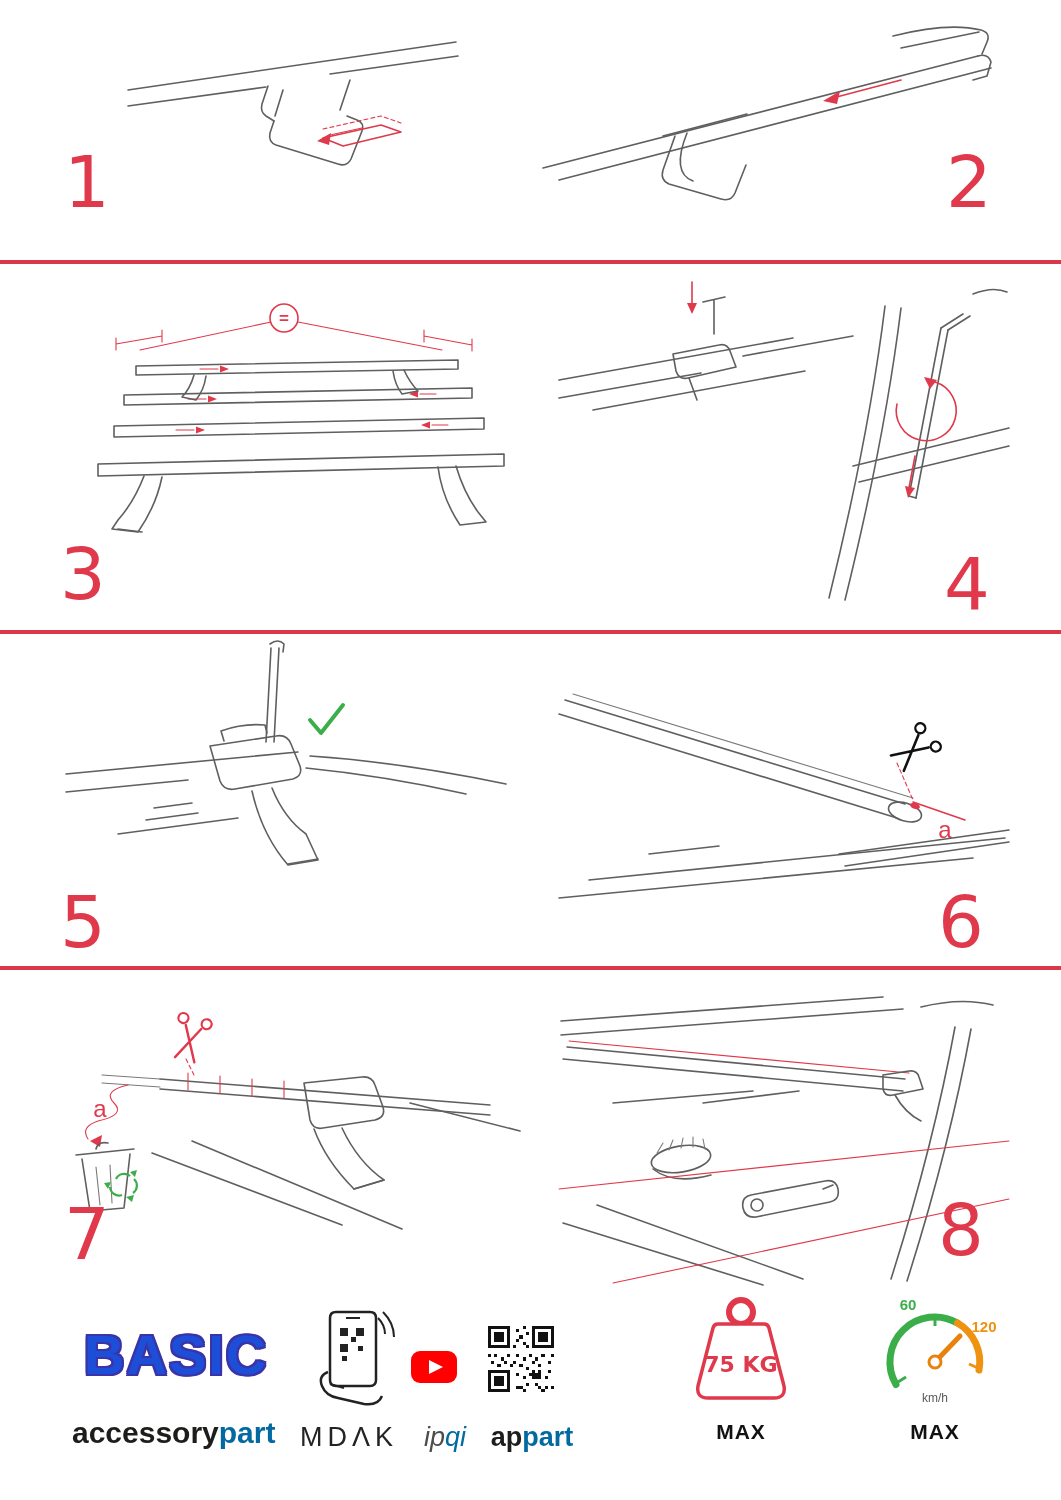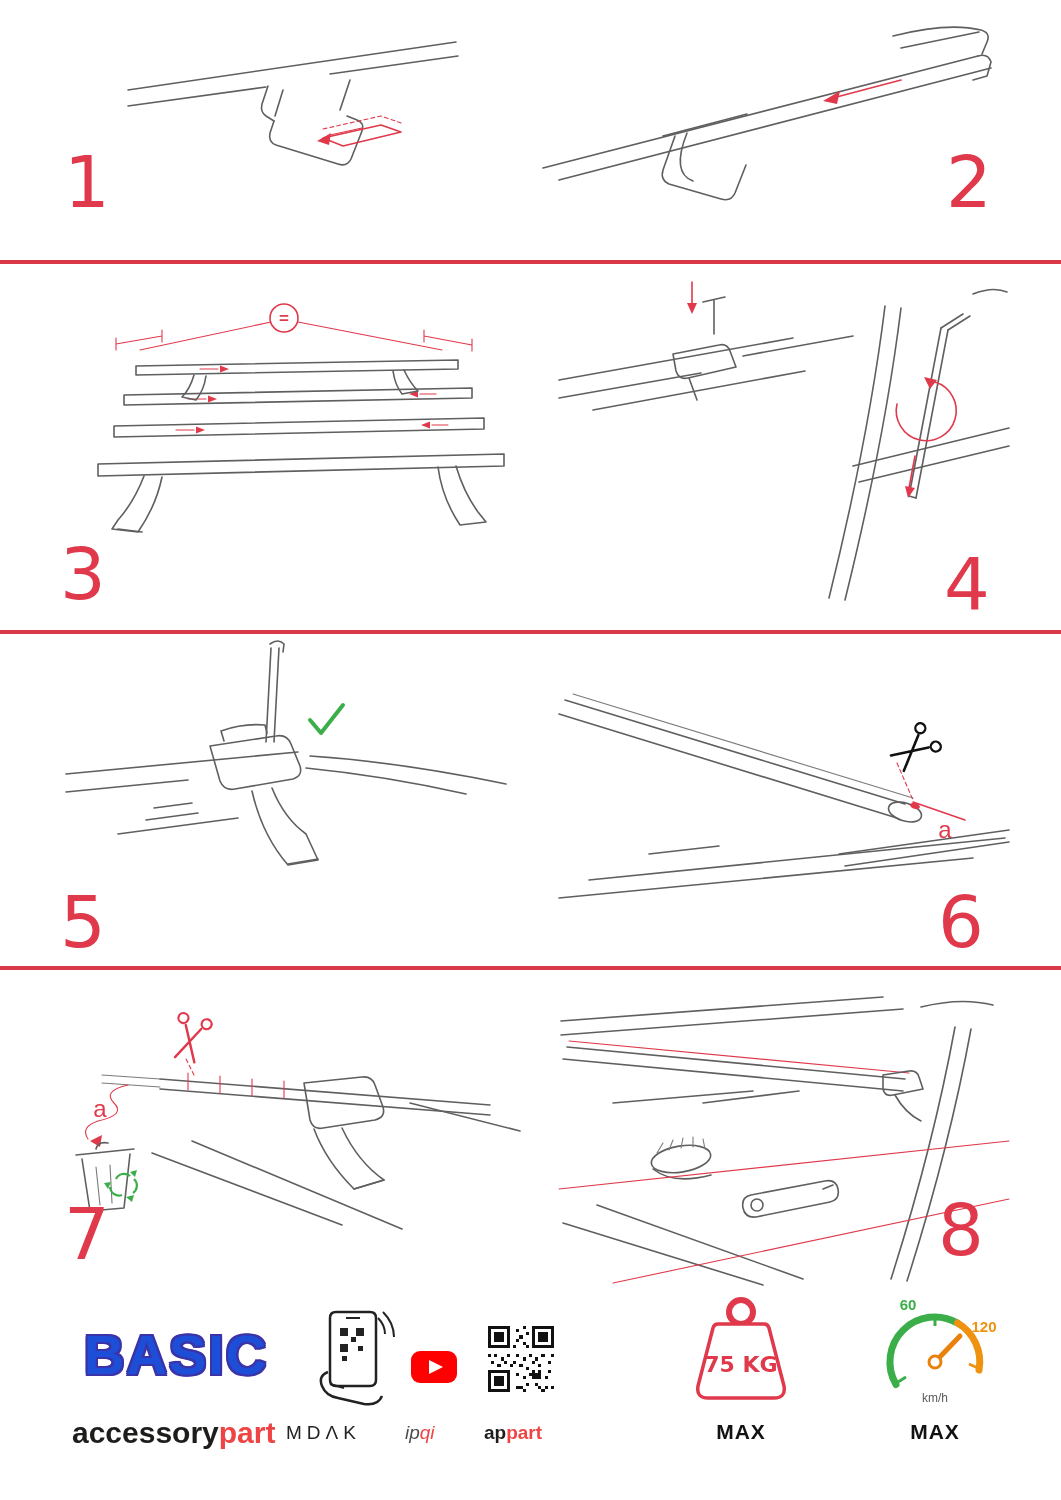--- a/index.html
+++ b/index.html
@@ -26,23 +26,23 @@
   .t-60  { font:700 15px "Liberation Sans",sans-serif; fill:#3cae49; text-anchor:middle; }
   .t-120 { font:700 15px "Liberation Sans",sans-serif; fill:#ef9210; text-anchor:middle; }
   .t-kmh { font:400 12px "Liberation Sans",sans-serif; fill:#5a5a5a; text-anchor:middle; }
 
   .brand-basic { position:absolute; left:84px; top:1322px; font-size:56px; font-weight:700;
                  letter-spacing:2px; color:#1d4ed8;
                  text-shadow:-2px -2px 0 #3b34a8, 2px -2px 0 #3b34a8, -2px 2px 0 #3b34a8,
                               2px 2px 0 #3b34a8, 0 -2px 0 #3b34a8, 0 2px 0 #3b34a8,
                              -2px 0 0 #3b34a8, 2px 0 0 #3b34a8; }
   .brand-sub { position:absolute; left:72px; top:1416px; font-size:30px; font-weight:700; color:#1d1d1b; }
-  .red-ink { color:#ef4444; }
-
-  .logo-text { position:absolute; top:1422px; font-size:19px; text-align:left; color:#232323; }
+  .red-ink { color:#0369a1; }
+
+  .logo-text { position:absolute; top:1422px; font-size:27px; text-align:center; color:#232323; }
   .logo-mdak   { left:286px; width:126px; letter-spacing:5px; font-weight:500; }
   .logo-ipqi   { left:405px; width:80px;  color:#4d4d4d;font-style:italic; }
   .logo-apline { left:484px; width:96px;  font-weight:700; color:#1d1d1b; }
 
   .icon-abs { position:absolute; }
   .max-label { position:absolute; top:1420px; width:126px; text-align:center;
                font-size:21px; font-weight:600; letter-spacing:1px; color:#121212; }
 </style>
 </head>
 <body>

